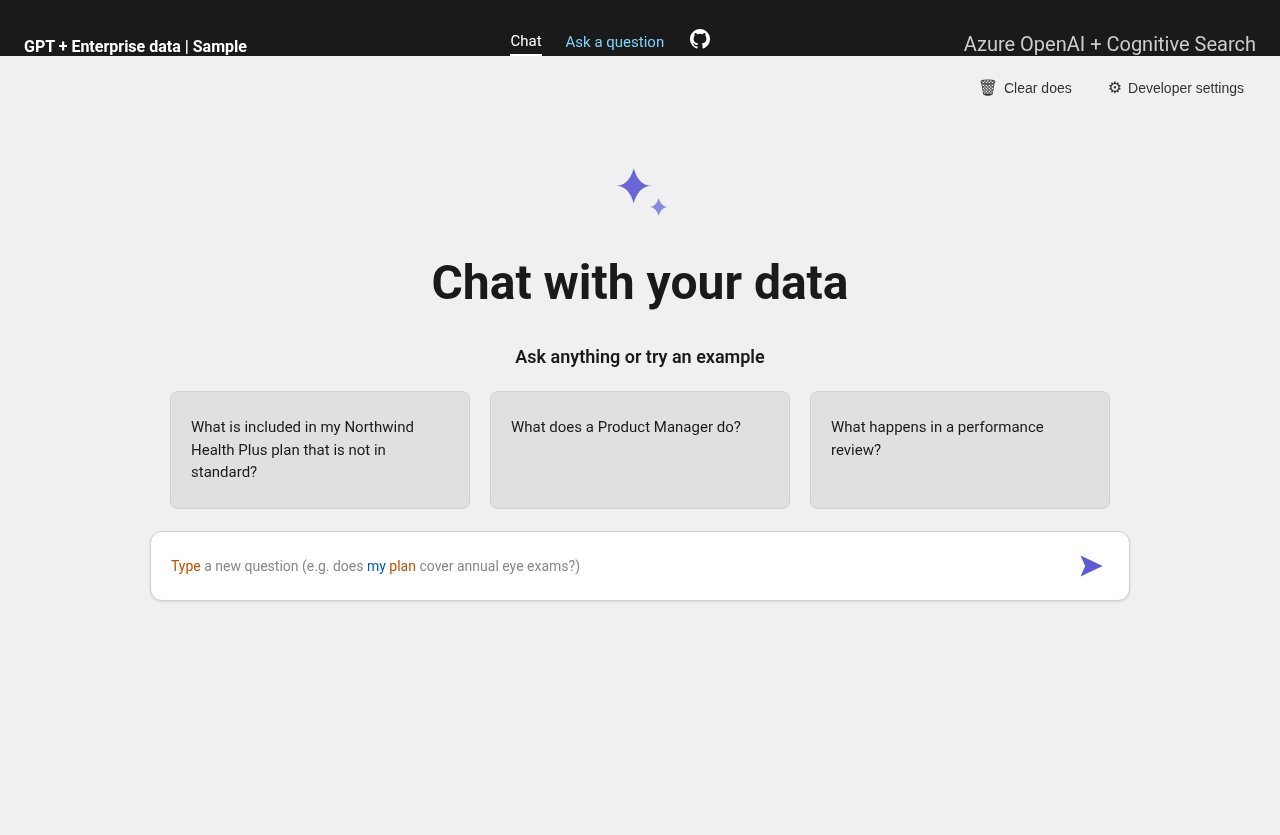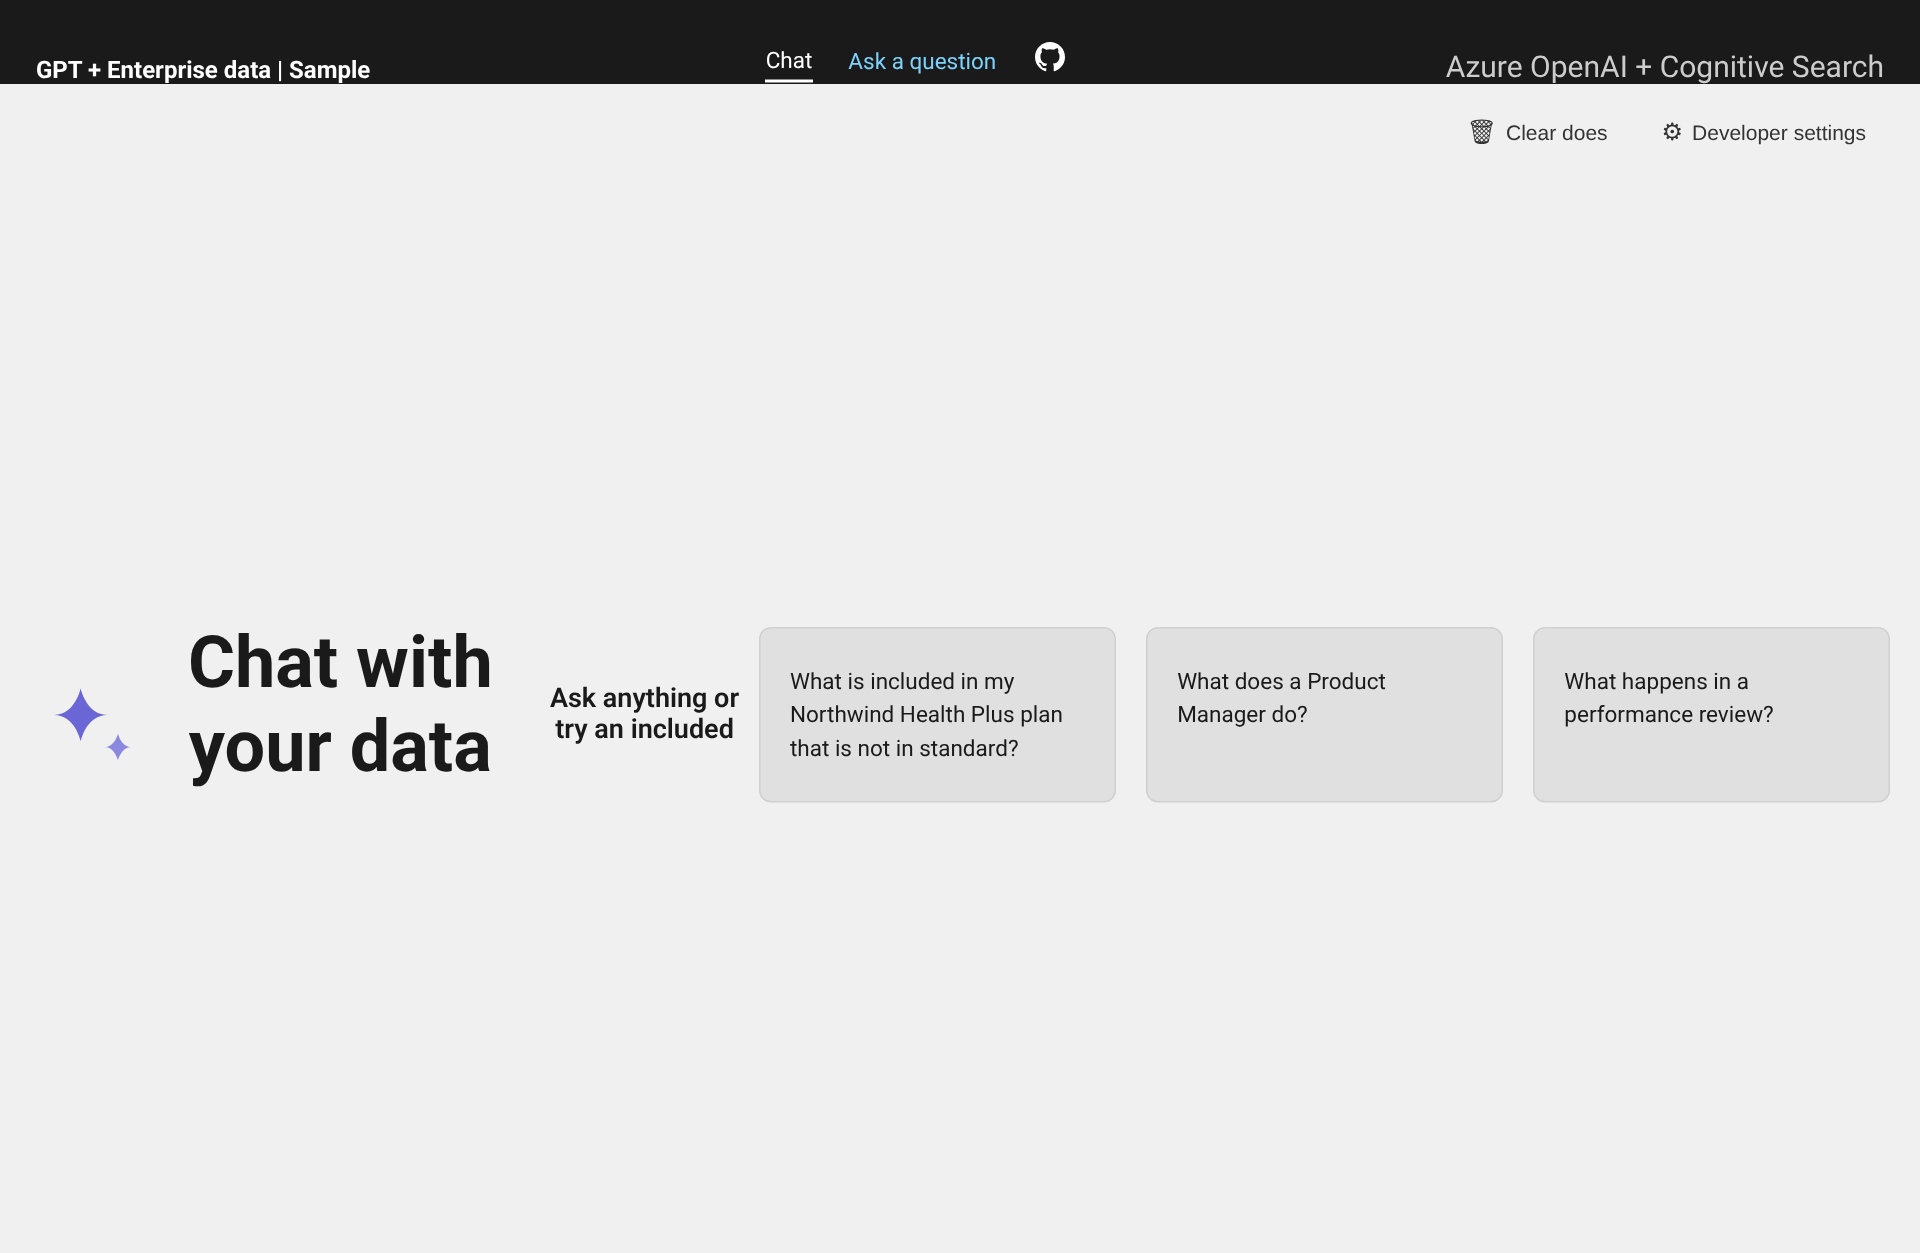--- a/index.html
+++ b/index.html
@@ -96,21 +96,21 @@
     }
 
     .toolbar-btn .btn-icon {
       font-size: 16px;
     }
 
     
     .main-content {
       flex: 1;
       display: flex;
-      flex-direction: row;
+      flex-direction: column;
       align-items: center;
       background: #f0f0f0;
       padding: 20px 20px 0 20px;
       overflow: hidden;
     }
 
     
     .sparkle-container {
       display: flex;
       align-items: flex-start;
@@ -236,22 +236,38 @@
     <svg class="sparkle-svg" viewBox="0 0 90 90" xmlns="http://www.w3.org/2000/svg">
 
       <path d="M38 10 C38 10 42 30 58 30 C42 30 38 50 38 50 C38 50 34 30 18 30 C34 30 38 10 38 10 Z" fill="#6B66D6"></path>
 
       <path d="M66 44 C66 44 68.5 54 76 54 C68.5 54 66 64 66 64 C66 64 63.5 54 56 54 C63.5 54 66 44 66 44 Z" fill="#8B88E0"></path>
     </svg>
   </div>
 
   <h1 class="main-heading">Chat with your data</h1>
 
-  <p class="sub-heading">Ask anything or try an included</p>
+  <p class="sub-heading">Ask anything or try an example</p>
 
   <div class="example-cards">
     <div class="example-card">What is included in my Northwind Health Plus plan that is not in standard?</div>
     <div class="example-card">What does a Product Manager do?</div>
     <div class="example-card">What happens in a performance review?</div>
   </div>
 
+  <div class="input-area">
+    <div class="placeholder-text">
+      <span style="color:#c05000;">Type</span>
+      <span> a new question (e.g. does </span>
+      <span style="color:#0057b8;">my</span>
+      <span> </span>
+      <span style="color:#c05000;">plan</span>
+      <span> cover annual eye exams?)</span>
+    </div>
+
+    <button class="send-btn">
+      <svg class="send-icon" viewBox="0 0 24 24" xmlns="http://www.w3.org/2000/svg">
+        <path d="M22 12L3 3l4 9-4 9 19-9z" fill="#5b5bd6"></path>
+      </svg>
+    </button>
+  </div>
 
 </div>
 
 </body></html>

